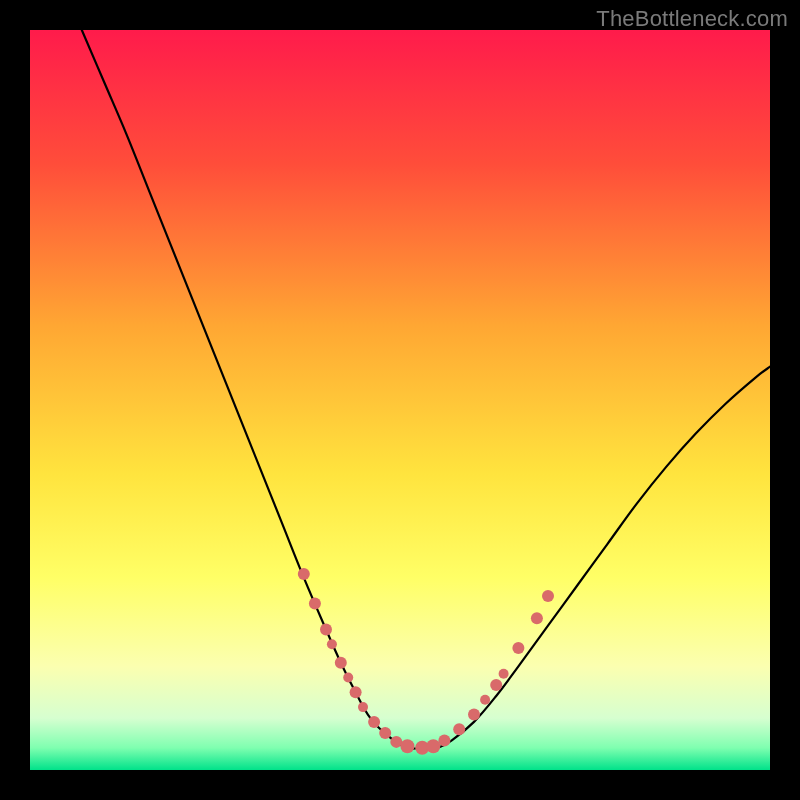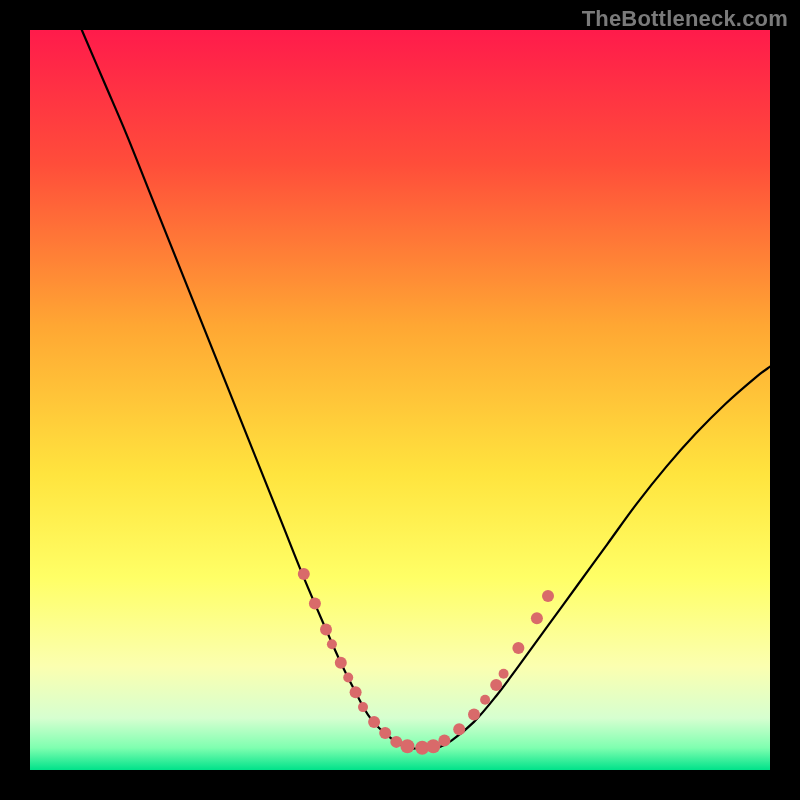--- a/index.html
+++ b/index.html
@@ -9,21 +9,21 @@
     width: 800px;
     height: 800px;
     background: #000;
   }
   .watermark {
     position: absolute;
     top: 6px;
     right: 12px;
     font-family: Arial, Helvetica, sans-serif;
     font-size: 22px;
-    font-weight: 700;
+    font-weight: 400;
     color: #7a7a7a;
     letter-spacing: 0.2px;
     z-index: 5;
   }
   .plot-area {
     position: absolute;
     left: 30px;
     top: 30px;
     width: 740px;
     height: 740px;

